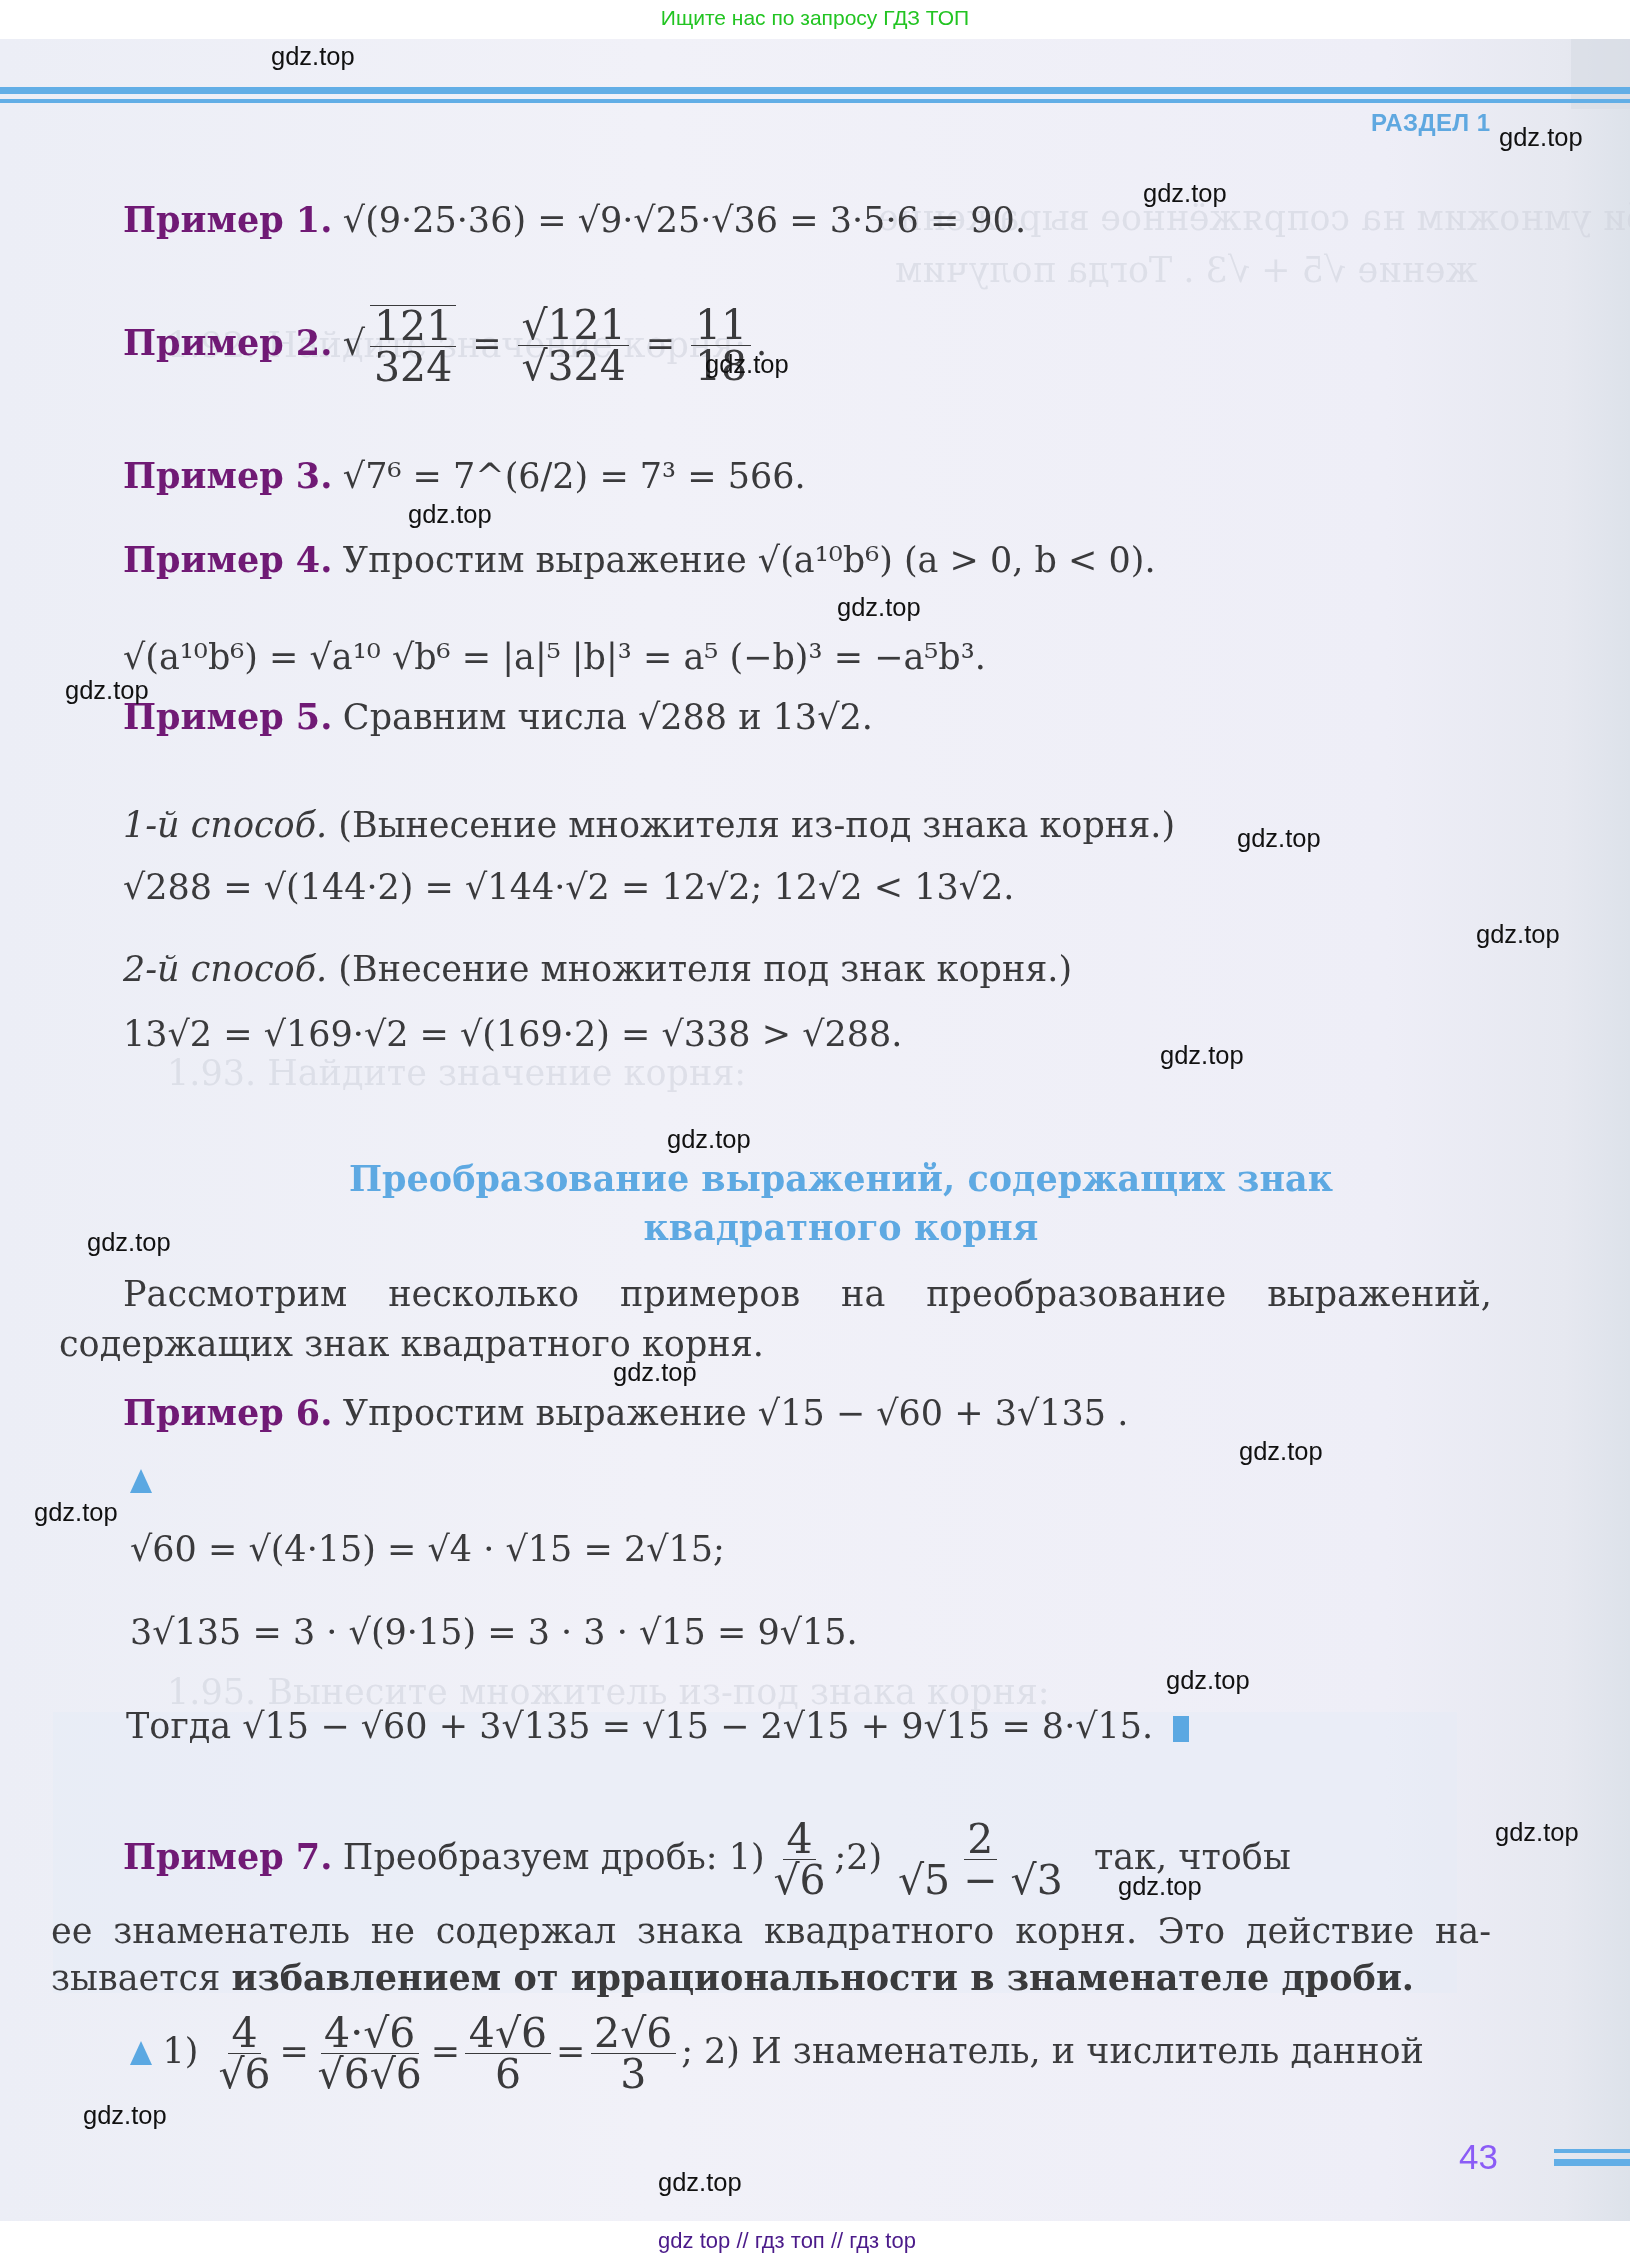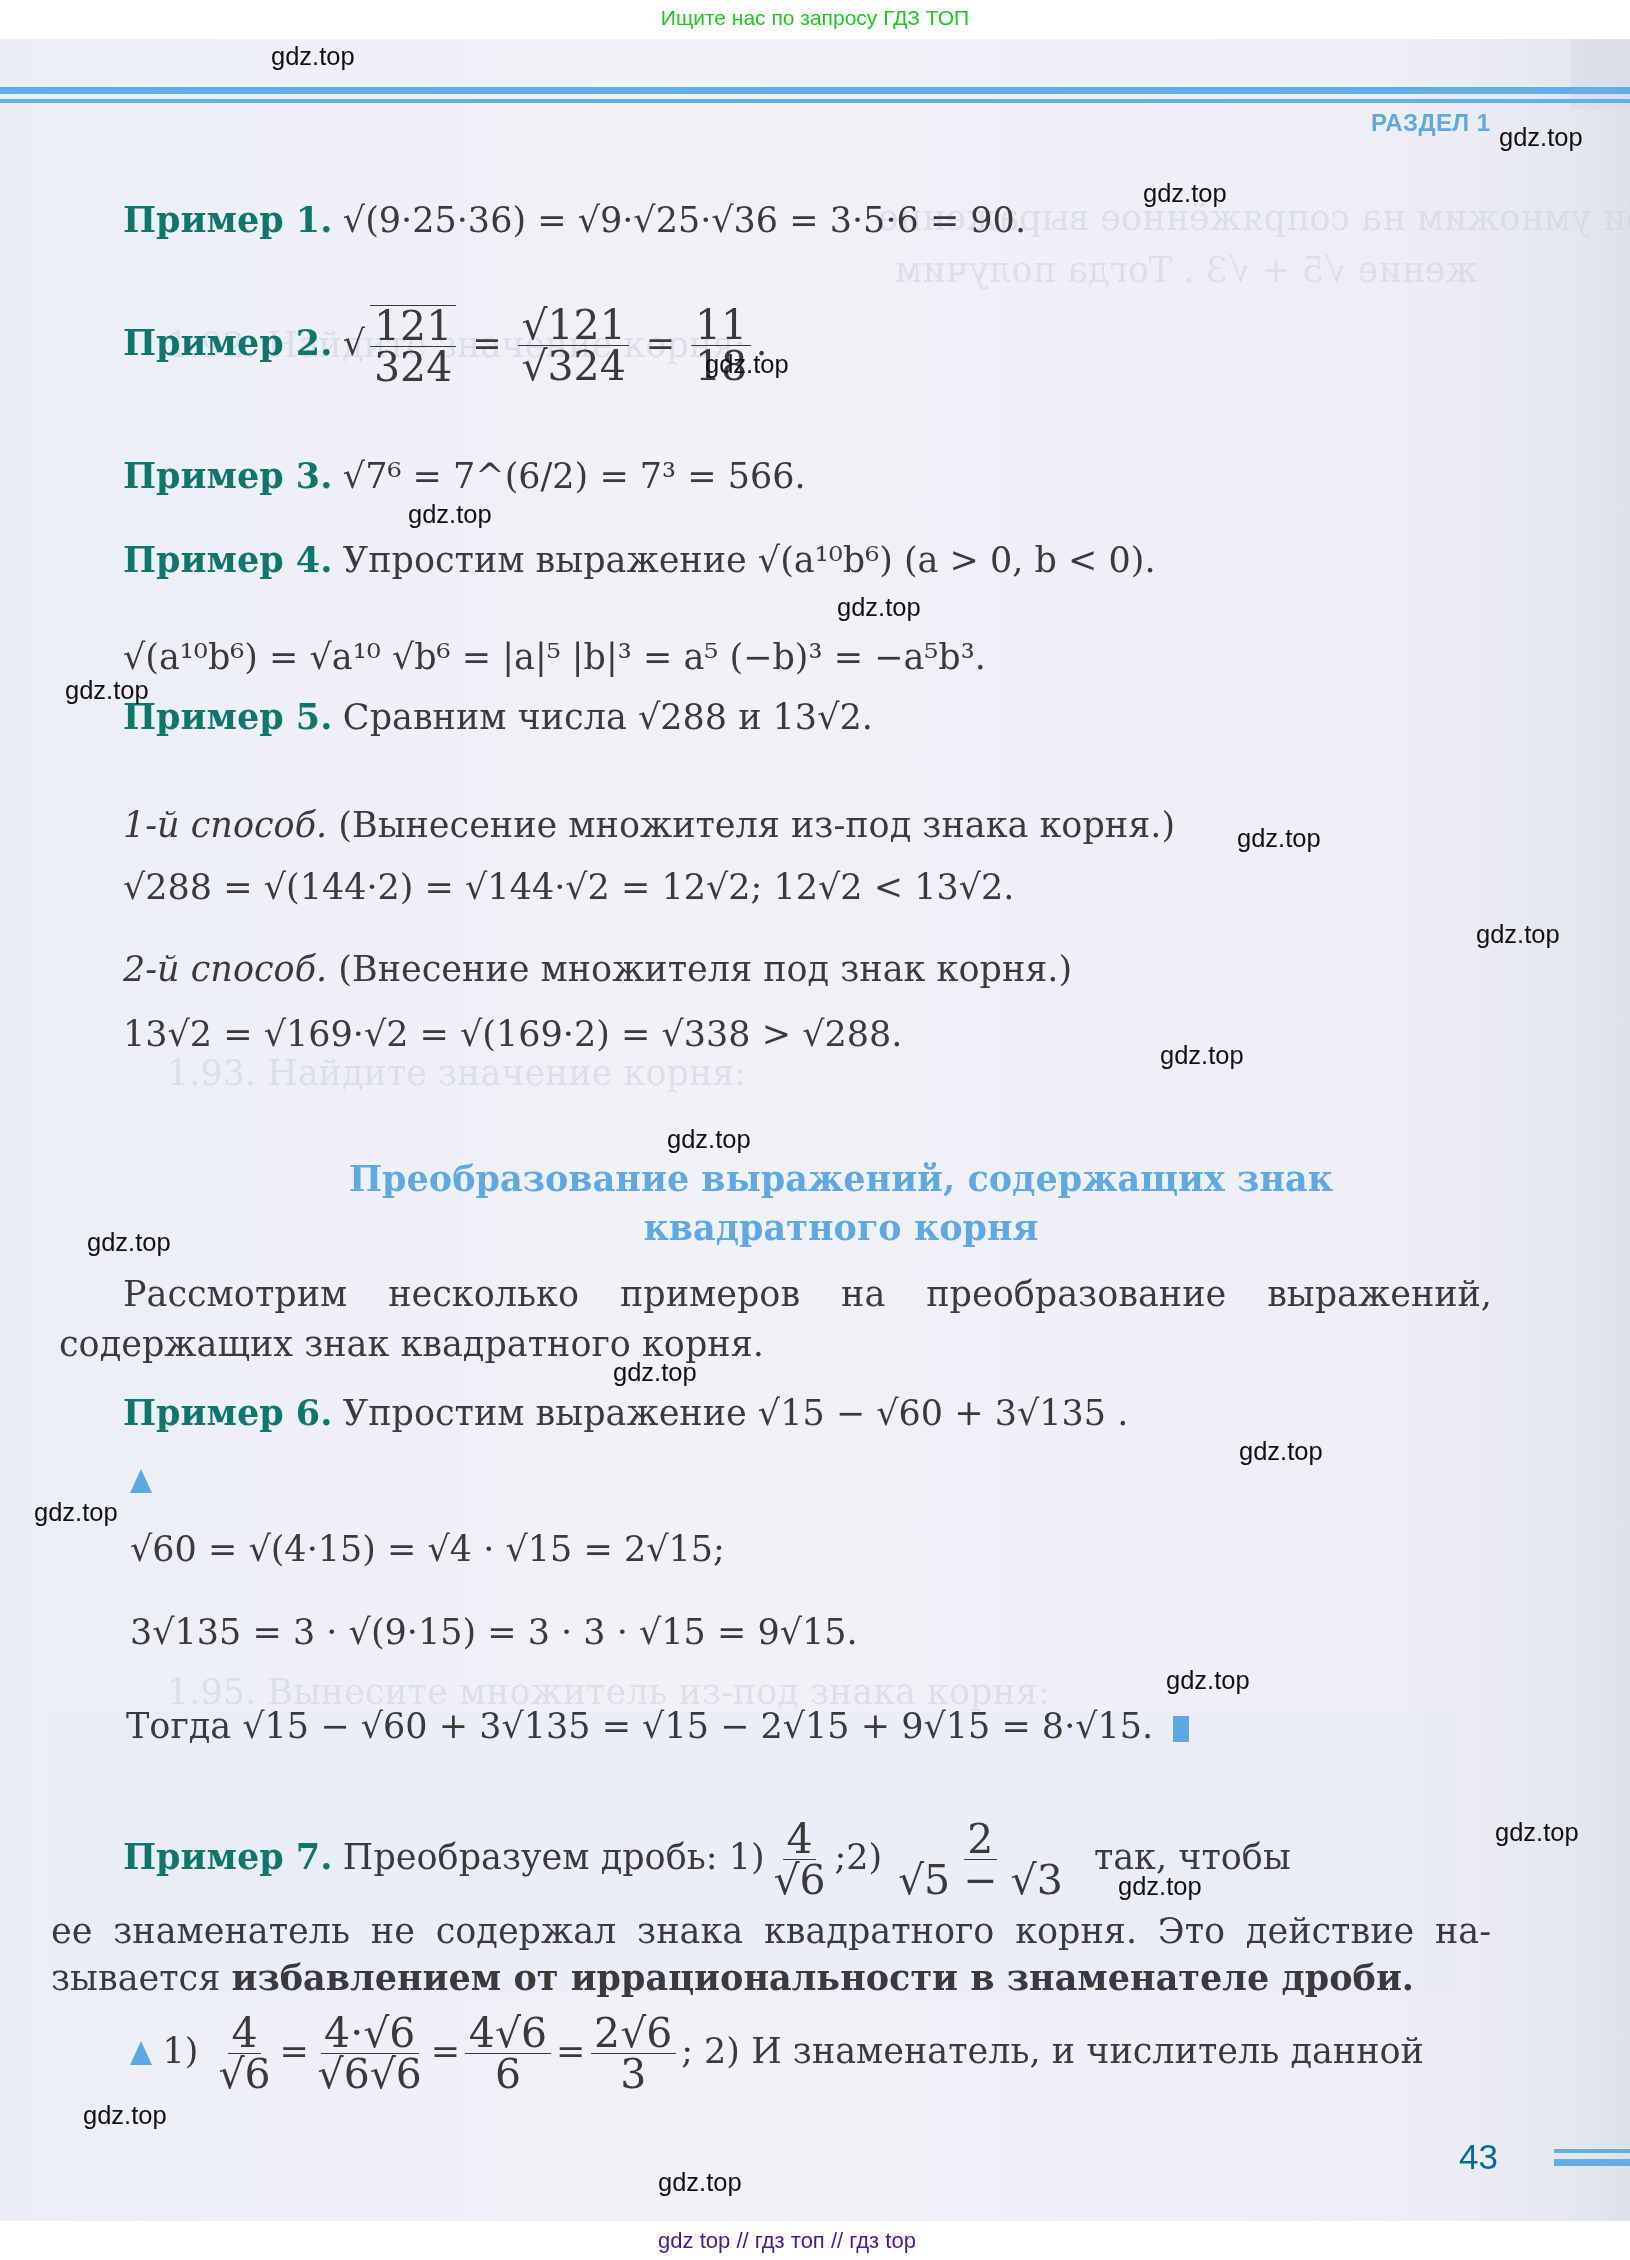--- a/index.html
+++ b/index.html
@@ -10,32 +10,32 @@
   .page { position:absolute; left:0; top:39px; width:1630px; height:2182px;
           background:linear-gradient(90deg,#eceef6 0%, #f1f1f8 40%, #eeeef7 85%, #e6e8f0 96%, #dde2ea 100%); }
   .footer { position:absolute; left:0; top:2221px; width:1574px; height:40px; background:#fff;
             text-align:center; font-family:"Liberation Sans", sans-serif; font-size:22px; line-height:40px; color:#4b1b8a; }
   .rule1 { position:absolute; left:0; top:87px; width:1630px; height:7px; background:#62aee6; }
   .rule2 { position:absolute; left:0; top:99px; width:1630px; height:3.5px; background:#62aee6; }
   .section { position:absolute; left:1371px; top:109px; font-family:"Liberation Sans", sans-serif; font-weight:bold;
              font-size:24px; color:#5fa8e0; letter-spacing:0.4px; }
   .ghost { position:absolute; color:#cfd2dc; font-size:35px; opacity:0.55; white-space:nowrap; }
   .line { position:absolute; white-space:nowrap; font-size:35px; line-height:49px; }
-  .lbl { color:#0f766e; font-weight:bold; margin-right:10.5px; }
+  .lbl { color:#701a75; font-weight:bold; margin-right:10.5px; }
   .it { font-style:italic; }
   .b { font-weight:bold; }
   .heading { position:absolute; left:0; width:1630px; text-align:center; color:#5ea9e2; font-weight:bold; font-size:35px; line-height:49px; }
   .tri { display:inline-block; width:0; height:0; border-left:11.4px solid transparent; border-right:11.4px solid transparent;
          border-bottom:24.6px solid #5ba8e2; margin-right:10.5px; vertical-align:-1.8px; }
   .sq { display:inline-block; width:16px; height:26px; background:#5ba8e2; margin-left:19.3px; vertical-align:-3.5px; }
   .frac { display:inline-flex; flex-direction:column; align-items:center; vertical-align:middle; margin:0 5.3px; font-size:41px; line-height:40px; }
   .frac .num { padding:0 3.5px; border-bottom:1.8px solid #3a3a3c; }
   .frac .den { padding:0 3.5px; }
   .wm { position:absolute; font-family:"Liberation Sans", sans-serif; font-size:25.5px; color:#111; white-space:nowrap; }
-  .pgnum { position:absolute; left:1459px; top:2137px; font-family:"Liberation Sans", sans-serif; font-size:35px; color:#0369a1; }
+  .pgnum { position:absolute; left:1459px; top:2137px; font-family:"Liberation Sans", sans-serif; font-size:35px; color:#8b5cf6; }
   .prule1 { position:absolute; left:1554px; top:2149px; width:76px; height:3.5px; background:#62aee6; }
   .prule2 { position:absolute; left:1554px; top:2159px; width:76px; height:7px; background:#62aee6; }
   .box { position:absolute; left:53px; top:1712px; width:1404px; height:281px; background:#e4ecf6; opacity:0.45; }
   .edge { position:absolute; left:1571px; top:39px; width:59px; height:70px; background:#d8dde6; opacity:0.7; }
 </style>
 </head>
 <body>
 
 <div class="banner"><span>Ищите нас по запросу ГДЗ ТОП</span></div>
 

